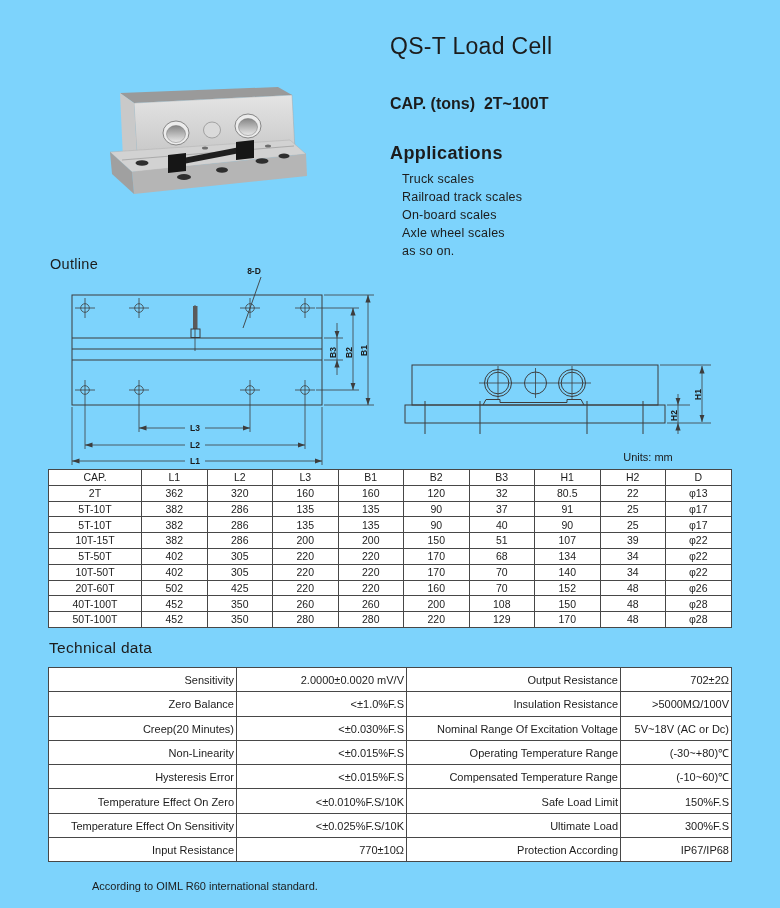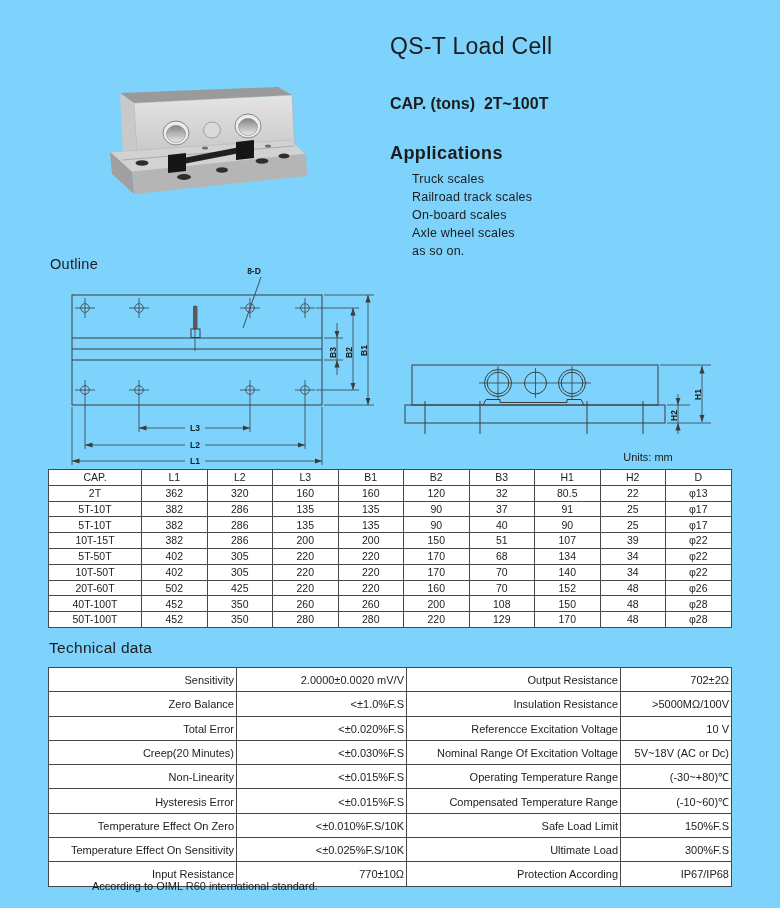--- a/index.html
+++ b/index.html
@@ -3,21 +3,21 @@
 <meta charset="utf-8">
 <style>
   html,body{margin:0;padding:0;background:#ffffff;}
   .page{position:relative;width:780px;height:908px;background:#7dd3fc;
         font-family:"Liberation Sans",sans-serif;color:#1c1c1c;overflow:hidden;}
   .abs{position:absolute;}
   h1,h2,h3{margin:0;font-weight:normal;}
   #title{left:390px;top:33px;font-size:23px;letter-spacing:.3px;}
   #cap{left:390px;top:95px;font-size:16px;font-weight:bold;white-space:pre;}
   #apps-title{left:390px;top:143px;font-size:18px;font-weight:bold;letter-spacing:.4px;}
-  #apps{left:412px;top:170px;font-size:12.5px;line-height:18px;list-style:none;margin:0;padding:0;letter-spacing:.2px;}
+  #apps{left:402px;top:170px;font-size:12.5px;line-height:18px;list-style:none;margin:0;padding:0;letter-spacing:.2px;}
   #outline-label{left:50px;top:256px;font-size:14.5px;letter-spacing:.3px;}
   #units{left:558px;top:451px;width:180px;text-align:center;font-size:11px;}
   #tech-label{left:49px;top:639px;font-size:15.5px;letter-spacing:.3px;}
   #footnote{left:48px;top:880px;font-size:11px;padding-left:44px;}
   table{border-collapse:collapse;table-layout:fixed;background:#fff;}
   #dims{left:48px;top:469px;width:683px;}
   #dims th,#dims td{border:1px solid #474747;font-size:10.5px;font-weight:normal;
         text-align:center;height:14.8px;padding:0;line-height:1;overflow:hidden;}
   #tech{left:48px;top:667px;width:683px;text-align:right;}
   #tech td{border:1px solid #474747;font-size:11px;height:22.3px;
@@ -350,26 +350,20 @@
           <td>Output Resistance</td>
           <td>702±2Ω</td>
         </tr>
         <tr>
           <td>Zero Balance</td>
           <td>&lt;±1.0%F.S</td>
           <td>Insulation Resistance</td>
           <td>&gt;5000MΩ/100V</td>
         </tr>
         <tr>
-          <td>Total Error</td>
-          <td>&lt;±0.020%F.S</td>
-          <td>Referencce Excitation Voltage</td>
-          <td>10 V</td>
-        </tr>
-        <tr>
           <td>Creep(20 Minutes)</td>
           <td>&lt;±0.030%F.S</td>
           <td>Nominal Range Of Excitation Voltage</td>
           <td>5V~18V  (AC or Dc)</td>
         </tr>
         <tr>
           <td>Non-Linearity</td>
           <td>&lt;±0.015%F.S</td>
           <td>Operating Temperature Range</td>
           <td>(-30~+80)℃</td>

